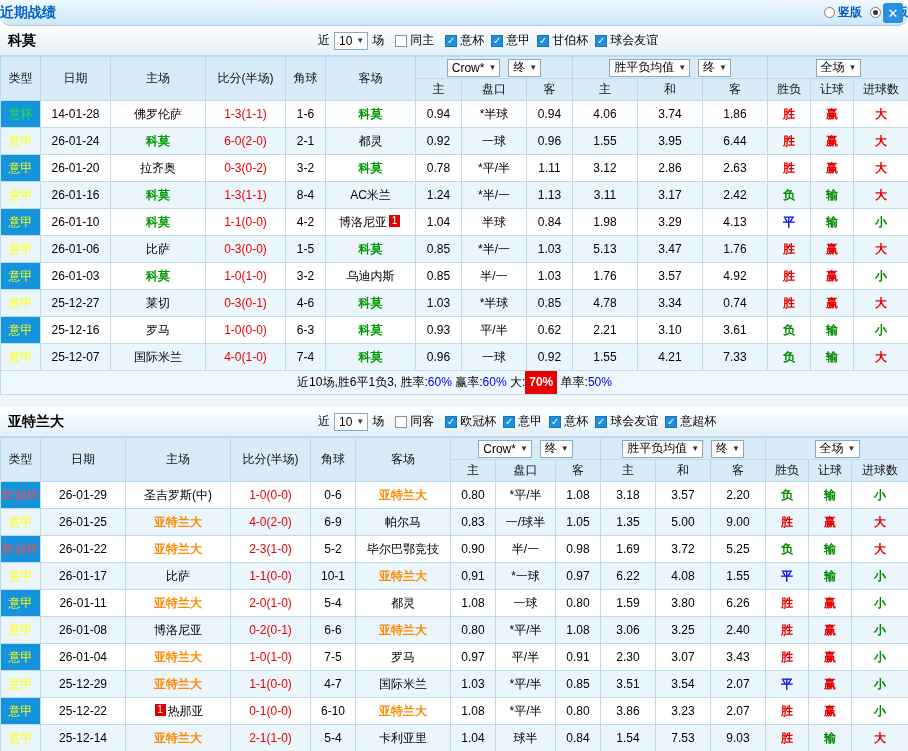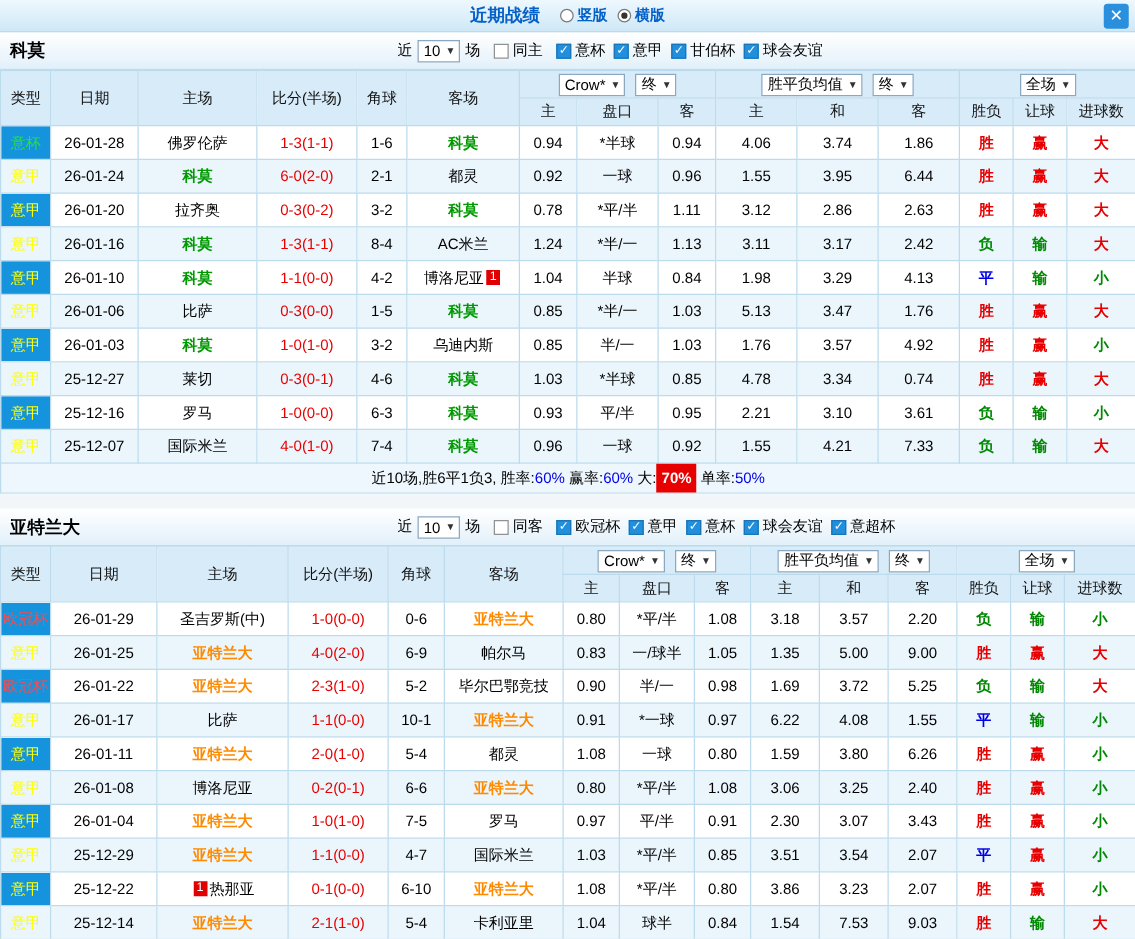--- a/index.html
+++ b/index.html
@@ -1,21 +1,21 @@
 <!DOCTYPE html>
 <html><head>
 <meta charset="utf-8">
 <style>
   * { margin:0; padding:0; box-sizing:border-box; }
   html,body { width:908px; height:751px; }
   body { font-family:"Liberation Sans","DejaVu Sans",sans-serif; background:#fff; }
   .app { position:relative; width:908px; height:751px; overflow:hidden; background:#fff; font-size:12px; color:#000; }
 
   
-  .titlebar { height:26px; background:linear-gradient(#eef8fe,#cfe8f7); border-bottom:1px solid #a9cfe6; display:flex; align-items:center; justify-content:center; position:relative; }
+  .titlebar { height:26px; background:linear-gradient(#eef8fe,#cfe8f7); border-bottom:1px solid #a9cfe6; display:flex; align-items:center; justify-content:space-between; position:relative;border-radius:10px; }
   .title { color:#0561c7; font-weight:bold; font-size:14px; }
   .radio-group { display:inline-flex; align-items:center; margin-left:8px; }
   .radio-item { margin-left:8px; color:#0561c7; cursor:pointer; display:inline-flex; align-items:center; gap:3px;font-weight:bold; }
   .radio { width:11px; height:11px; border-radius:50%; border:1px solid #7b7b7b; background:#fff; display:inline-block; position:relative; }
   .radio.checked::after { content:''; position:absolute; left:2px; top:2px; width:5px; height:5px; border-radius:50%; background:#333; }
   .close-btn { position:absolute; right:5px; top:3px; width:20px; height:20px; background:#2a8fdd; color:#fff; display:flex; align-items:center; justify-content:center; font-weight:bold; border-radius:3px; cursor:pointer; font-size:13px; }
 
   
   .section-header { height:30px; background:linear-gradient(#ffffff,#e2f0fa); border-bottom:1px solid #bcdcee; position:relative; display:flex; align-items:center; }
   .team-name { font-size:14px; font-weight:bold; padding-left:8px; }
@@ -168,21 +168,21 @@
           <th>和</th>
           <th>客</th>
           <th>胜负</th>
           <th>让球</th>
           <th>进球数</th>
         </tr>
       </thead>
       <tbody>
           <tr>
             <td class="type-cell" style="color: rgb(34, 230, 50);">意杯</td>
-            <td>26-01-28</td>
+            <td>14-01-28</td>
             <td><span>佛罗伦萨</span></td>
             <td class="score-cell">1-3(1-1)</td>
             <td>1-6</td>
             <td><span class="hl" style="color: rgb(0, 153, 0);">科莫</span></td>
             <td>0.94</td>
             <td>*半球</td>
             <td>0.94</td>
             <td>4.06</td>
             <td>3.74</td>
             <td>1.86</td>
@@ -311,21 +311,21 @@
           </tr>
           <tr>
             <td class="type-cell" style="color: rgb(255, 255, 0);">意甲</td>
             <td>25-12-16</td>
             <td><span>罗马</span></td>
             <td class="score-cell">1-0(0-0)</td>
             <td>6-3</td>
             <td><span class="hl" style="color: rgb(0, 153, 0);">科莫</span></td>
             <td>0.93</td>
             <td>平/半</td>
-            <td>0.95</td>
+            <td>0.62</td>
             <td>2.21</td>
             <td>3.10</td>
             <td>3.61</td>
             <td class="verdict" style="color: rgb(0, 136, 0);">负</td>
             <td class="verdict" style="color: rgb(0, 136, 0);">输</td>
             <td class="verdict" style="color: rgb(0, 136, 0);">小</td>
           </tr>
           <tr>
             <td class="type-cell" style="color: rgb(255, 255, 0);">意甲</td>
             <td>25-12-07</td>

